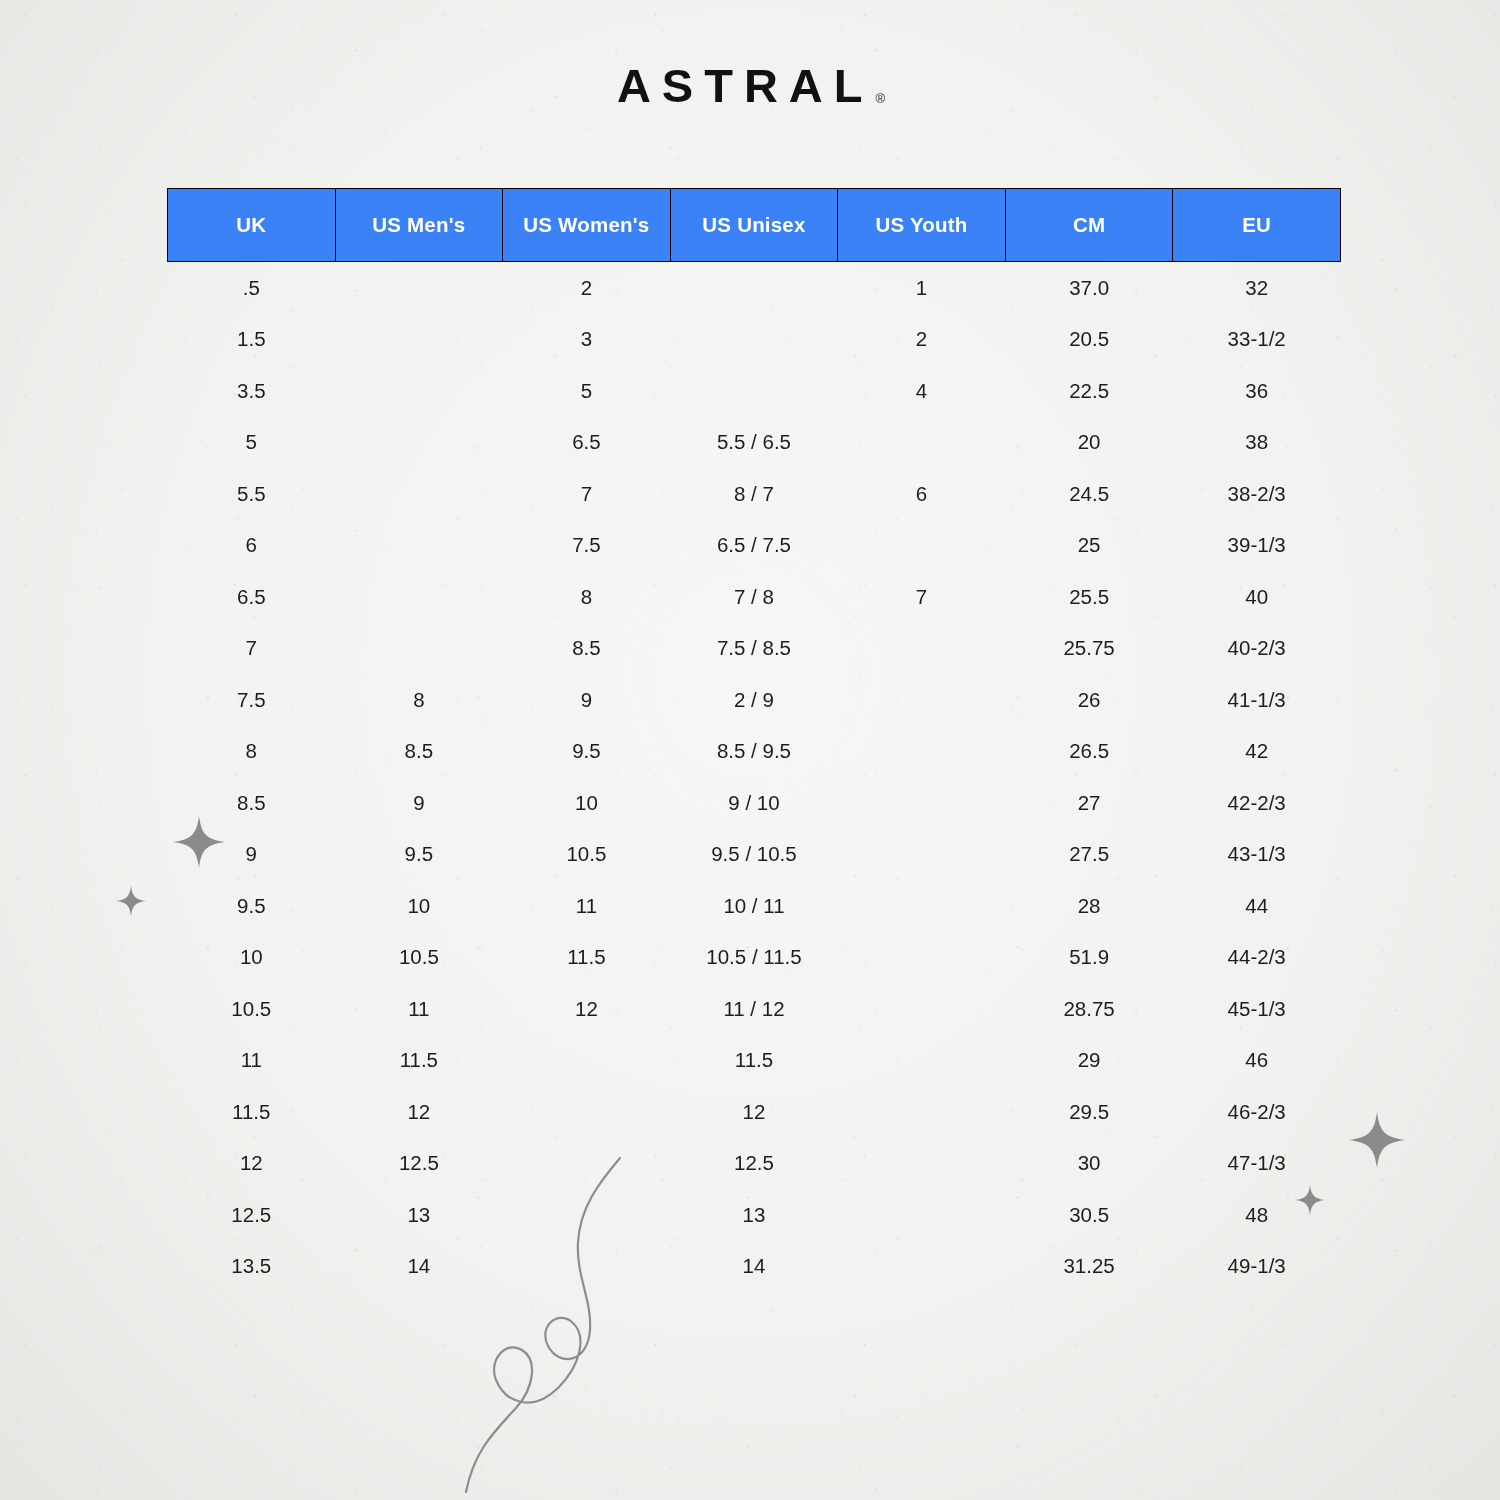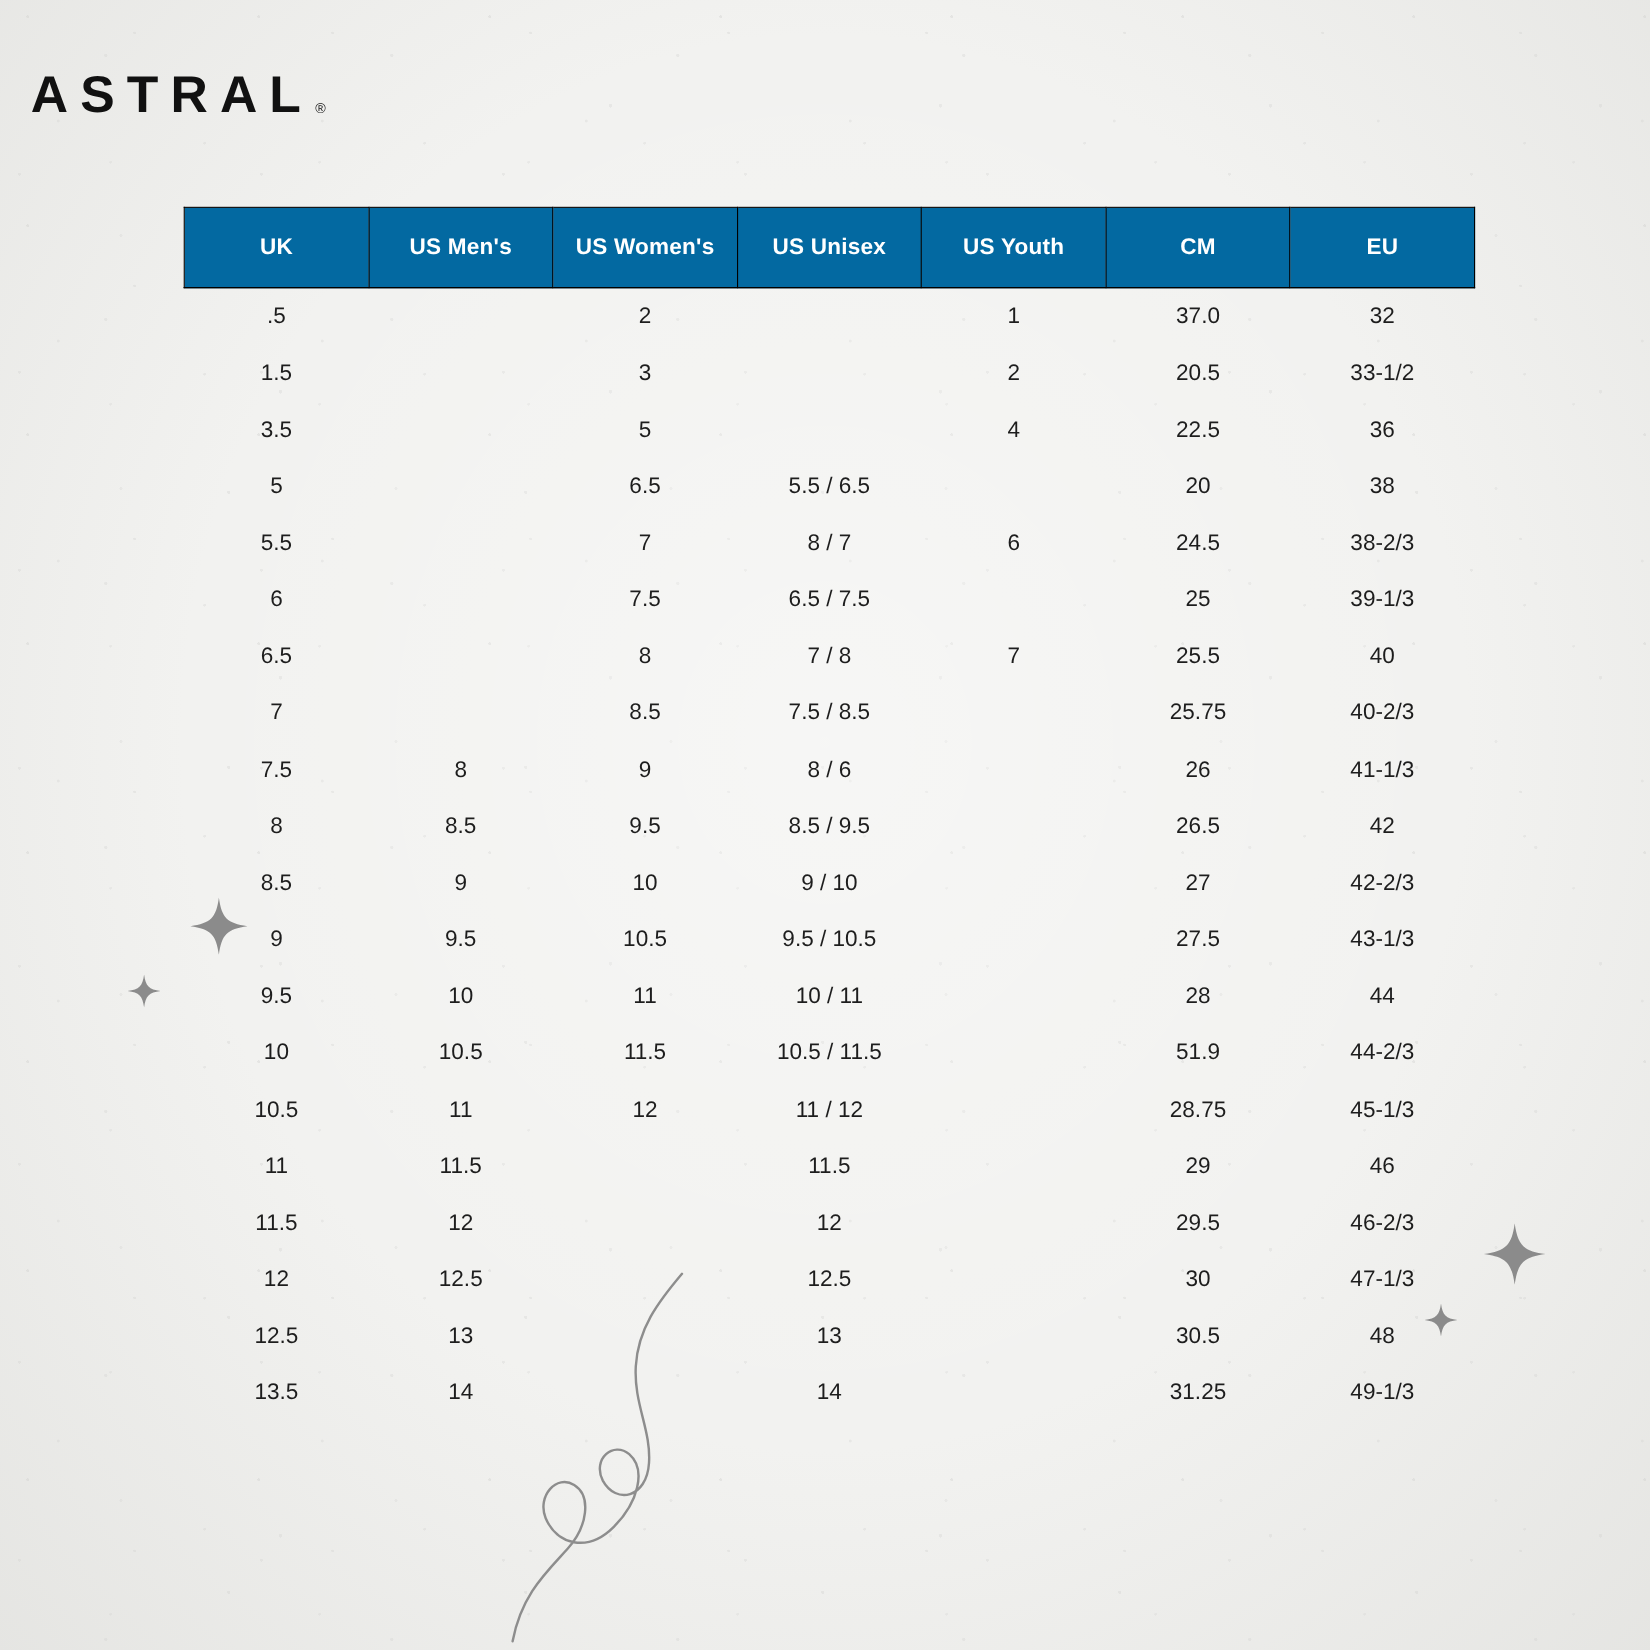--- a/index.html
+++ b/index.html
@@ -49,21 +49,21 @@
     width: 1500px;
     height: 1500px;
     box-sizing: border-box;
   }
 
   .brand {
     position: absolute;
     top: 62px;
     left: 0;
     right: 0;
-    padding-left: 28px;
+    text-align: center;
   }
   .brand-word {
     display: inline-block;
     font-family: "Liberation Sans", sans-serif;
     font-size: 47px;
     font-weight: 700;
     letter-spacing: 11px;
     color: #111;
     line-height: 1;
   }
@@ -80,21 +80,21 @@
 
   .size-table {
     position: absolute;
     left: 167px;
     top: 188px;
     width: 1174px;
     border-collapse: collapse;
     table-layout: fixed;
   }
   .size-table thead th {
-    background: #0369a1;
+    background: #3b82f6;
     color: #fff;
     font-size: 20.5px;
     font-weight: 700;
     height: 70px;
     letter-spacing: 0.2px;
     text-align: center;
     vertical-align: middle;
     border: 1px solid #000;
   }
   .size-table thead th + th {
@@ -246,21 +246,21 @@
           <td>8.5</td>
           <td>7.5 / 8.5</td>
           <td></td>
           <td>25.75</td>
           <td>40-2/3</td>
         </tr>
         <tr>
           <td>7.5</td>
           <td>8</td>
           <td>9</td>
-          <td>8 / 6</td>
+          <td>2 / 9</td>
           <td></td>
           <td>26</td>
           <td>41-1/3</td>
         </tr>
         <tr>
           <td>8</td>
           <td>8.5</td>
           <td>9.5</td>
           <td>8.5 / 9.5</td>
           <td></td>

